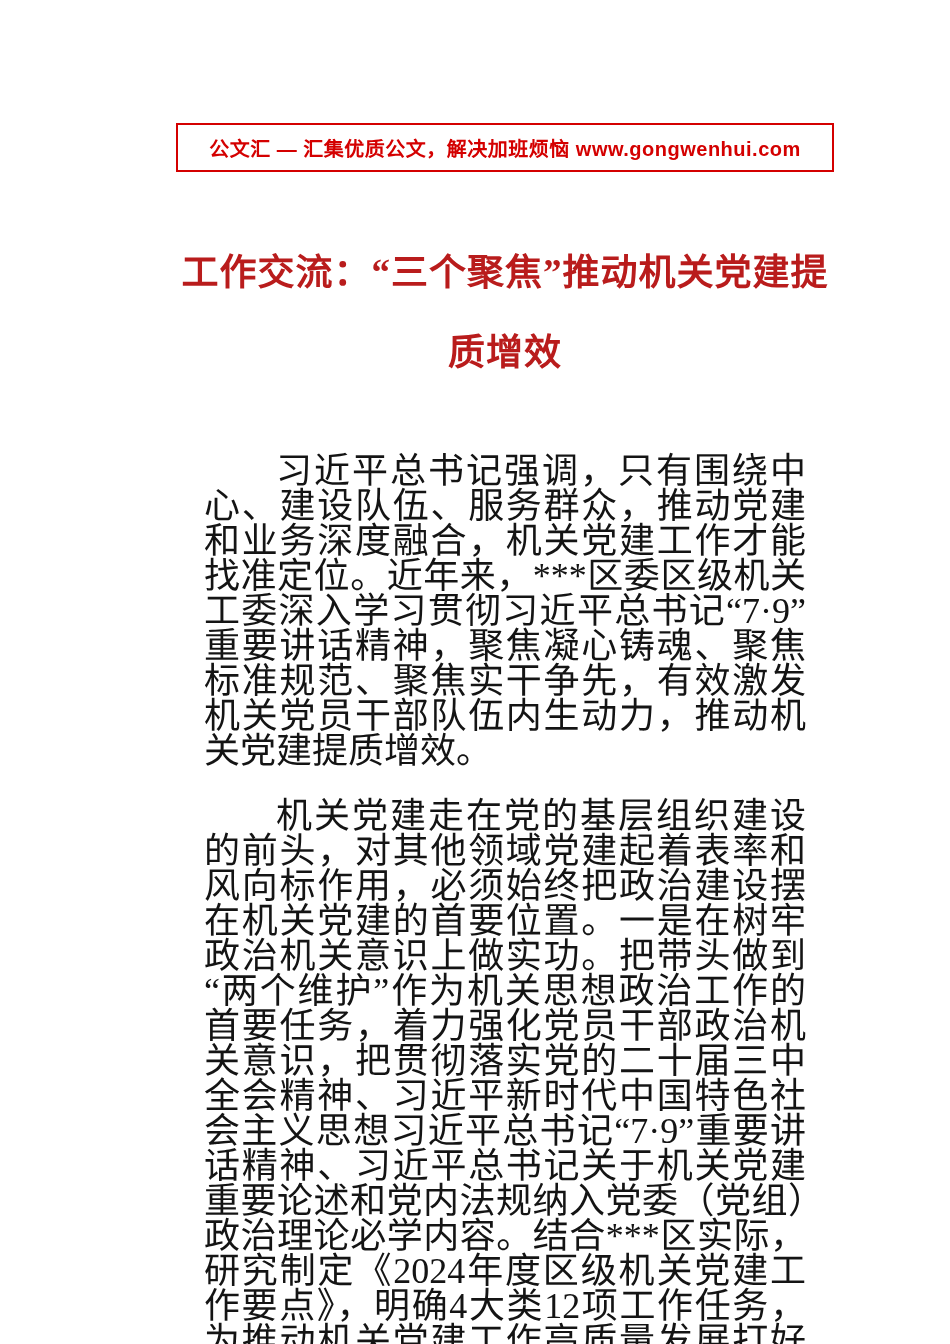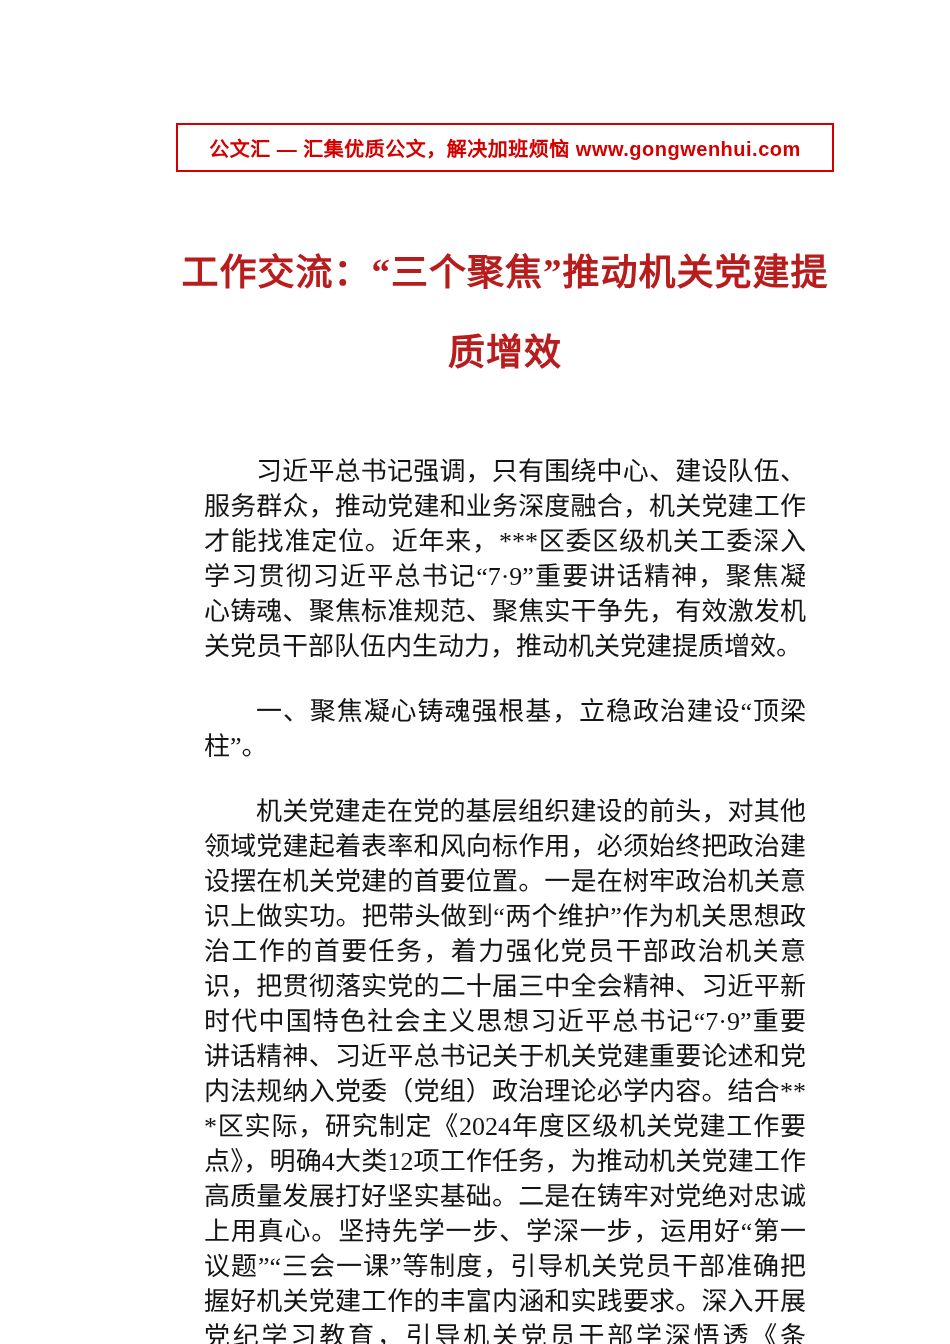--- a/index.html
+++ b/index.html
@@ -37,21 +37,21 @@
     line-height:80px;
     text-align:center;
     letter-spacing:1px;
     color:#b91c1c;
   }
   .doc-body {
     width:662px;
     margin:16px auto 0 auto;
   }
   .doc-body p {
-    font-size:26px;
+    font-size:36px;
     line-height:35px;
     text-align:justify;
     text-justify:inter-ideograph;
     text-indent:2em;
     color:#141414;
     word-break:break-all;
   }
 </style>
 </head>
 <body>
@@ -59,17 +59,16 @@
 <div class="page">
 
   <div class="promo-box">
     <span>公文汇 — 汇集优质公文，解决加班烦恼 www.gongwenhui.com</span>
   </div>
 
   <h1 class="doc-title">工作交流：“三个聚焦”推动机关党建提质增效</h1>
 
   <div class="doc-body">
     <p>习近平总书记强调，只有围绕中心、建设队伍、服务群众，推动党建和业务深度融合，机关党建工作才能找准定位。近年来，***区委区级机关工委深入学习贯彻习近平总书记“7·9”重要讲话精神，聚焦凝心铸魂、聚焦标准规范、聚焦实干争先，有效激发机关党员干部队伍内生动力，推动机关党建提质增效。</p>
-    <p>一、聚焦凝心铸魂强根基，立稳政治建设“顶梁柱”。</p>
     <p>机关党建走在党的基层组织建设的前头，对其他领域党建起着表率和风向标作用，必须始终把政治建设摆在机关党建的首要位置。一是在树牢政治机关意识上做实功。把带头做到“两个维护”作为机关思想政治工作的首要任务，着力强化党员干部政治机关意识，把贯彻落实党的二十届三中全会精神、习近平新时代中国特色社会主义思想习近平总书记“7·9”重要讲话精神、习近平总书记关于机关党建重要论述和党内法规纳入党委（党组）政治理论必学内容。结合***区实际，研究制定《2024年度区级机关党建工作要点》，明确4大类12项工作任务，为推动机关党建工作高质量发展打好坚实基础。二是在铸牢对党绝对忠诚上用真心。坚持先学一步、学深一步，运用好“第一议题”“三会一课”等制度，引导机关党员干部准确把握好机关党建工作的丰富内涵和实践要求。深入开展党纪学习教育，引导机关党员干部学深悟透《条例》。邀请机关、企事业单位60名老干部、模范党员、廉政监督员与220余名新发展党员“师徒”结对，开展“小班式”学习。分层分类开展警示教育，组织160余名纪检、采购审批等关键岗</p>
   </div>
 
 </div>
 
 </body></html>

